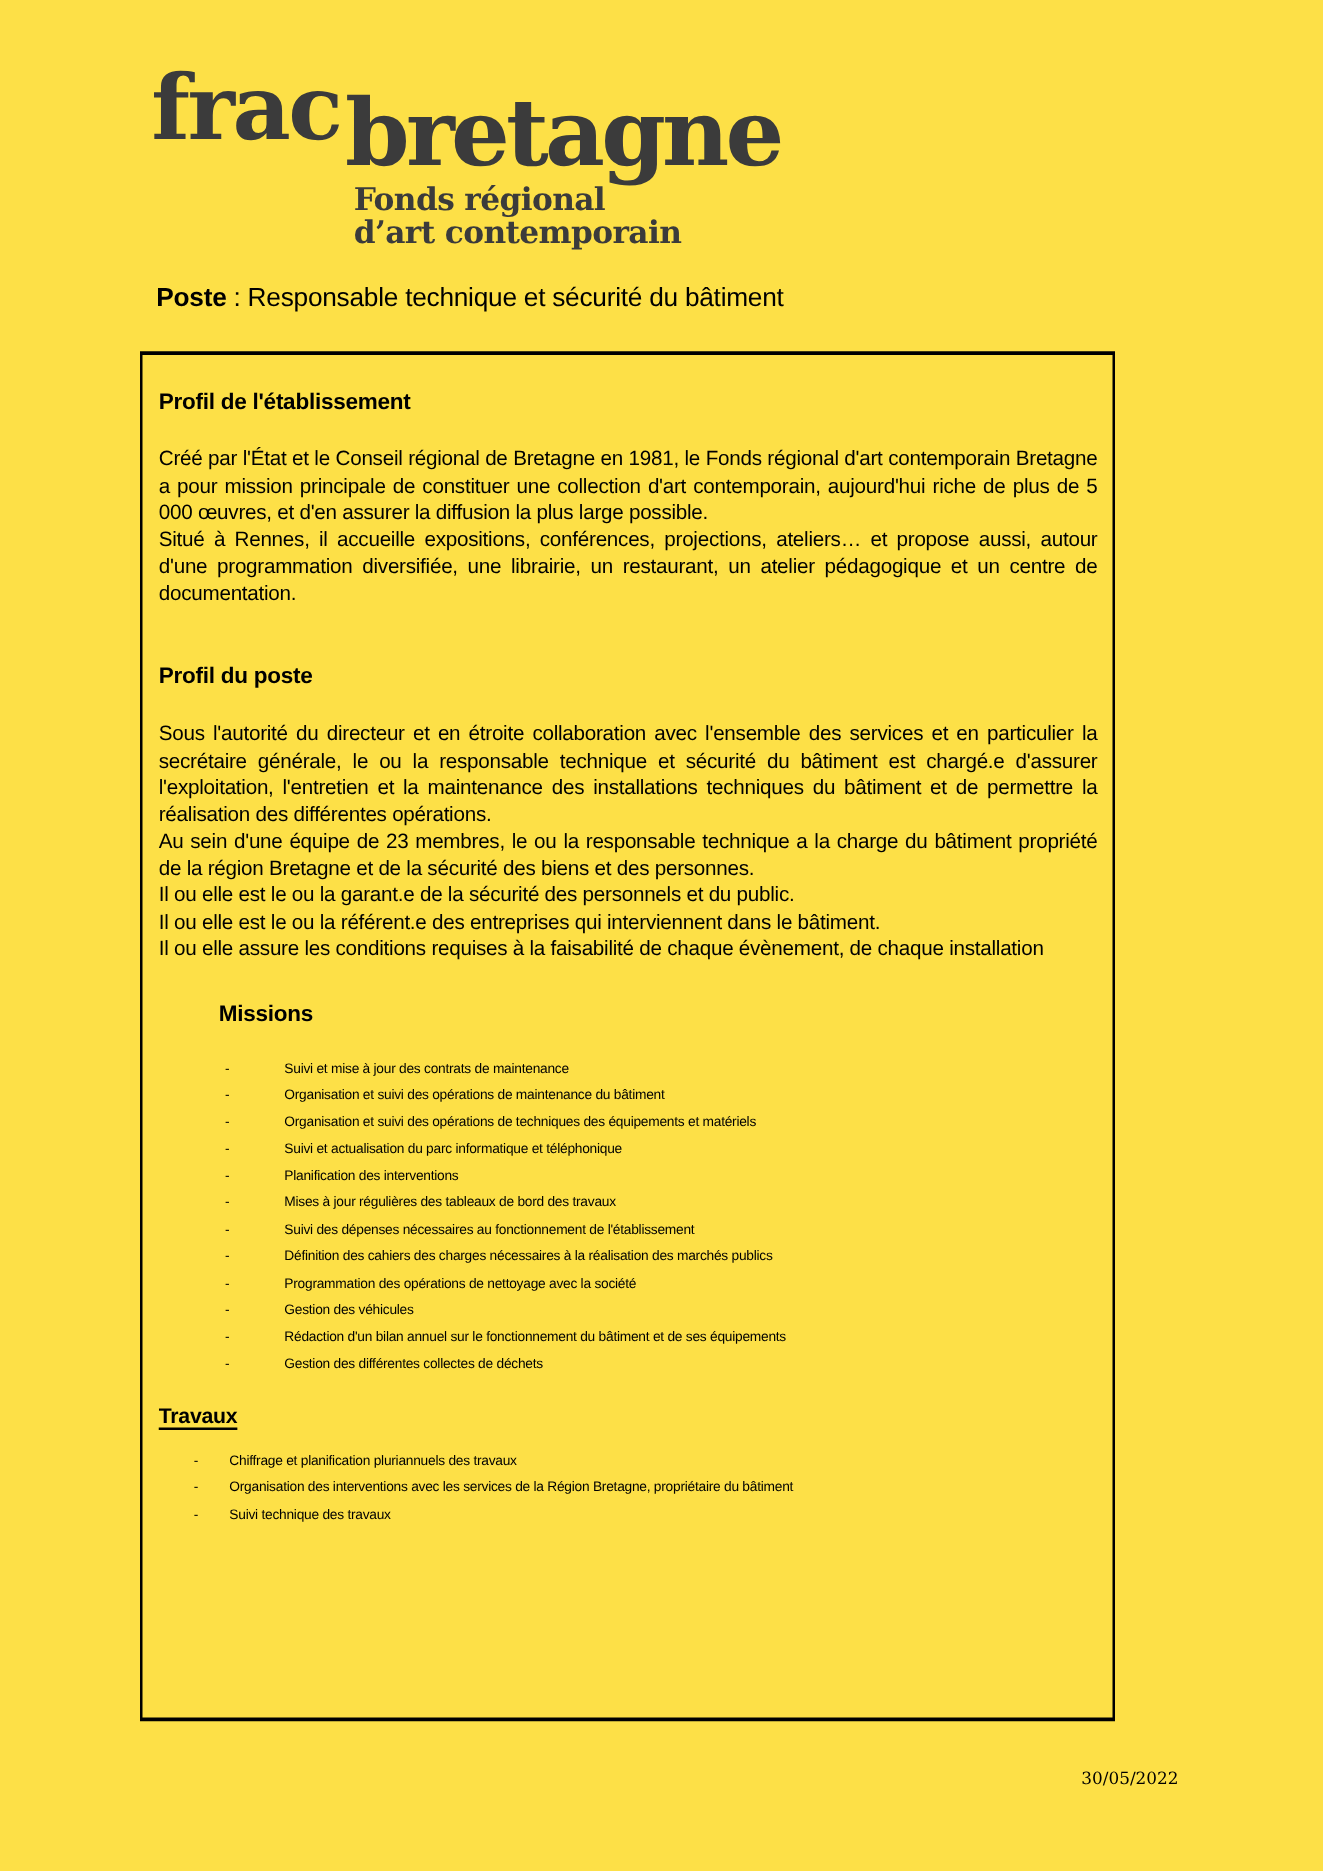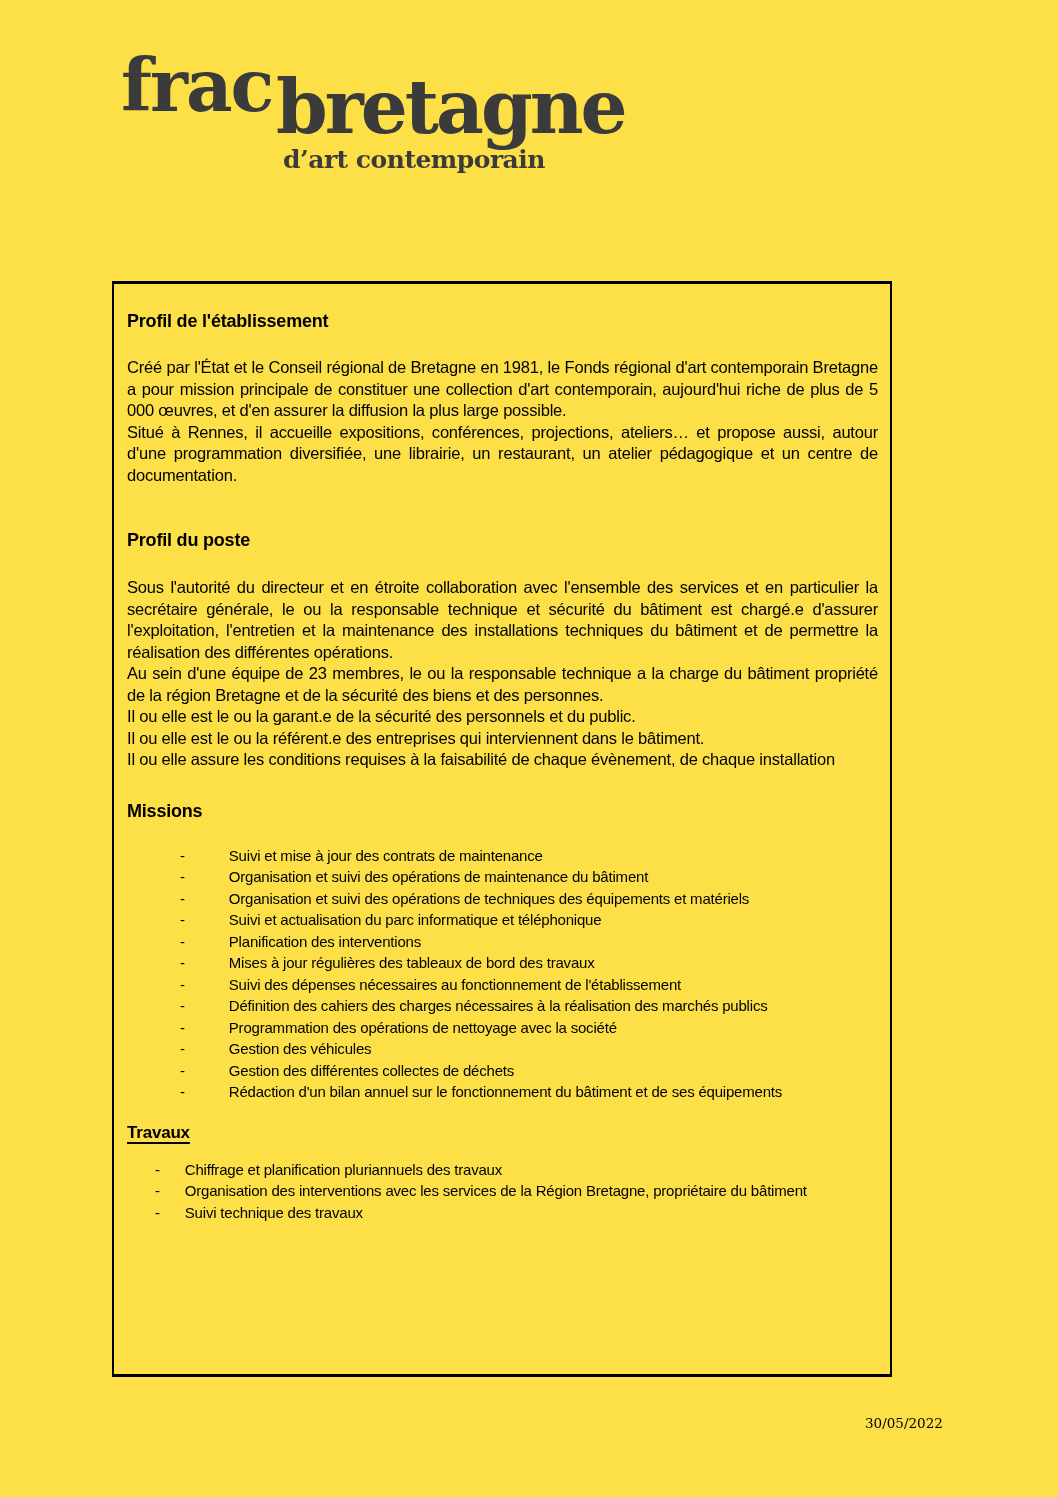--- a/index.html
+++ b/index.html
@@ -44,49 +44,53 @@
     text-decoration:underline; text-decoration-thickness:2px; text-underline-offset:4px;
   }
   .body-par {
     font-size:16.5px; line-height:21.5px; letter-spacing:-0.2px;
     text-align:justify; white-space:pre-line;
   }
   .h-etab { margin-top:27px; }
   .p-etab { margin-top:25px; }
   .h-poste { margin-top:44px; }
   .p-poste { margin-top:26px; }
-  .h-missions { margin-top:30px; }
+  .h-missions { margin-top:30px;margin-left:48px; }
   .h-exploit { margin-top:24px; }
   .list-exploit { margin-top:23px; }
   .h-travaux { margin-top:20px; }
   .list-travaux { margin-top:16px; }
   .list-item {
-    font-size:15px; line-height:21.5px; letter-spacing:-0.2px; text-align:justify;
+    font-size:11px; line-height:21.5px; letter-spacing:-0.2px; text-align:justify;
   }
   .m-item { padding-left:63px; text-indent:-10px; }
   .m-item .tab { display:inline-block; width:44px; }
   .t-item { padding-left:58px; text-indent:-30px; }
   .t-item .tab { display:inline-block; width:25px; }
   
   .footer-date {
     position:absolute; left:865px; top:1415px;
     font-family:"DejaVu Serif", serif; font-size:13.5px; color:#000;
   }
 </style>
 </head>
 <body>
 
 <div class="page">
 
   <div class="logo-frac">frac</div>
   <div class="logo-bretagne">bretagne</div>
   <div class="logo-tagline">
+    <div>Fonds régional</div>
     <div>d’art contemporain</div>
   </div>
 
+  <div class="doc-title">
+    <span class="bold">Poste</span><span class="sep"> : </span><span>Responsable technique et sécurité du bâtiment</span>
+  </div>
 
   <div class="panel">
 
     <div class="sec-heading h-etab">Profil de l'établissement</div>
     <div class="body-par p-etab">Créé par l'État et le Conseil régional de Bretagne en 1981, le Fonds régional d'art contemporain Bretagne a pour mission principale de constituer une collection d'art contemporain, aujourd'hui riche de plus de 5 000 œuvres, et d'en assurer la diffusion la plus large possible.
 Situé à Rennes, il accueille expositions, conférences, projections, ateliers… et propose aussi, autour d'une programmation diversifiée, une librairie, un restaurant, un atelier pédagogique et un centre de documentation.</div>
 
     <div class="sec-heading h-poste">Profil du poste</div>
     <div class="body-par p-poste">Sous l'autorité du directeur et en étroite collaboration avec l'ensemble des services et en particulier la secrétaire générale, le ou la responsable technique et sécurité du bâtiment est chargé.e d'assurer l'exploitation, l'entretien et la maintenance des installations techniques du bâtiment et de permettre la réalisation des différentes opérations.
 Au sein d'une équipe de 23 membres, le ou la responsable technique a la charge du bâtiment propriété de la région Bretagne et de la sécurité des biens et des personnes.
@@ -113,23 +117,23 @@
 
         <div class="list-item m-item"><span class="dash">-</span><span class="tab"></span><span>Suivi des dépenses nécessaires au fonctionnement de l'établissement</span></div>
 
 
         <div class="list-item m-item"><span class="dash">-</span><span class="tab"></span><span>Définition des cahiers des charges nécessaires à la réalisation des marchés publics</span></div>
 
         <div class="list-item m-item"><span class="dash">-</span><span class="tab"></span><span>Programmation des opérations de nettoyage avec la société</span></div>
 
         <div class="list-item m-item"><span class="dash">-</span><span class="tab"></span><span>Gestion des véhicules</span></div>
 
+        <div class="list-item m-item"><span class="dash">-</span><span class="tab"></span><span>Rédaction d'un bilan annuel sur le fonctionnement du bâtiment et de ses équipements</span></div>
+
         <div class="list-item m-item"><span class="dash">-</span><span class="tab"></span><span>Gestion des différentes collectes de déchets</span></div>
-
-        <div class="list-item m-item"><span class="dash">-</span><span class="tab"></span><span>Rédaction d'un bilan annuel sur le fonctionnement du bâtiment et de ses équipements</span></div>
       </div>
 
     <div class="sub-heading h-travaux">Travaux</div>
 
     <div class="list-travaux">
 
         <div class="list-item t-item"><span class="dash">-</span><span class="tab"></span><span>Chiffrage et planification pluriannuels des travaux</span></div>
 
         <div class="list-item t-item"><span class="dash">-</span><span class="tab"></span><span>Organisation des interventions avec les services de la Région Bretagne, propriétaire du bâtiment</span></div>
 

